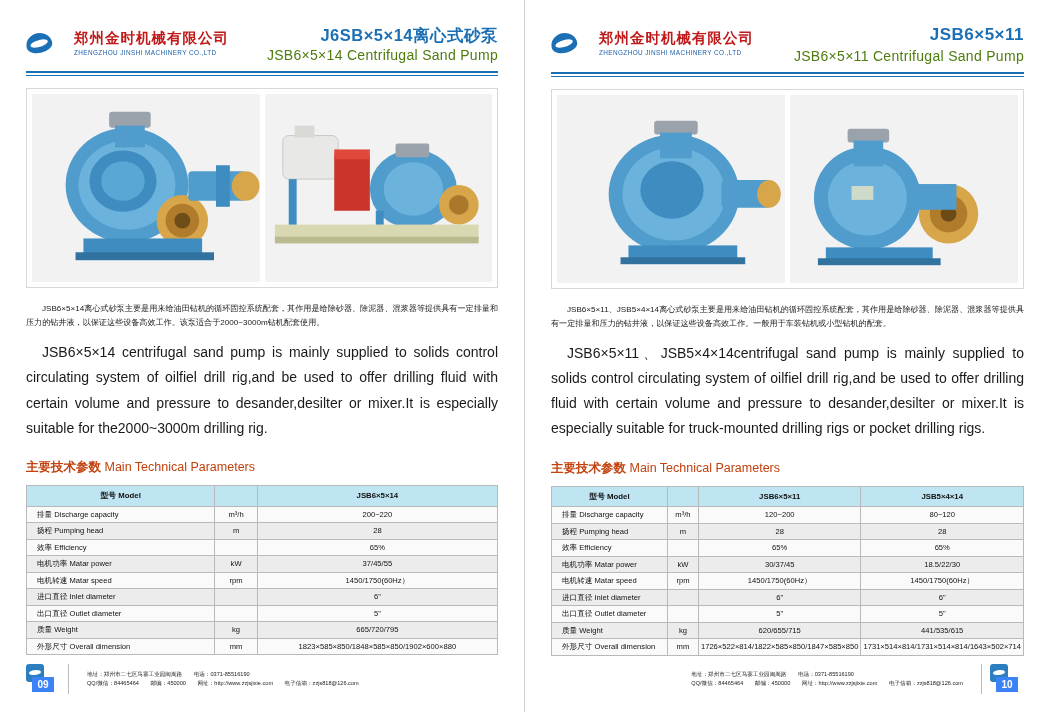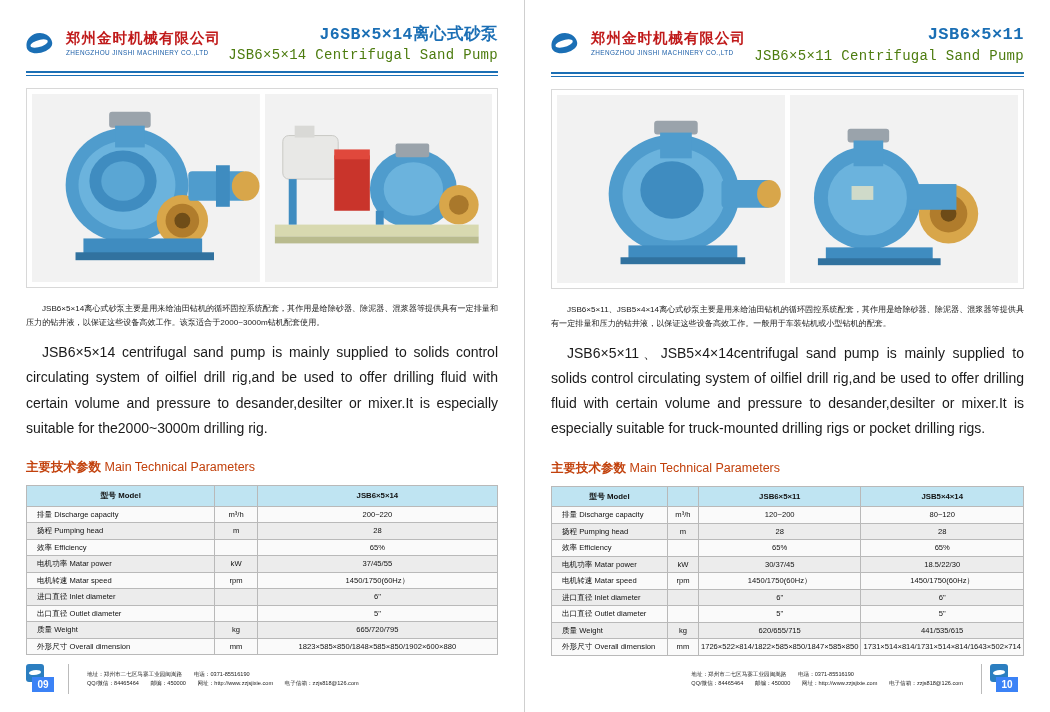--- a/index.html
+++ b/index.html
@@ -10,36 +10,36 @@
     font-family:"Liberation Sans", sans-serif;
     color:#222;
     overflow:hidden;
   }
   .spread { display:flex; width:1050px; height:712px; background:#fff; }
   .page { width:525px; height:712px; position:relative; padding:22px 26px 0 26px; }
   .page.left { border-right:1px solid #cfcfcf; }
 
   
   .header { display:flex; align-items:flex-start; justify-content:space-between; }
-  .logo-block { display:flex; align-items:center; gap:14px; padding-top:8px; }
+  .logo-block { display:flex; align-items:center; gap:22px; padding-top:8px; }
   .logo-mark { width:26px; height:26px; position:relative; flex:none; }
   .logo-mark .sw {
     position:absolute; left:0; top:3px; width:26px; height:20px;
     background:#1b6fb5;
     border-radius:50% 50% 50% 50% / 60% 60% 40% 40%;
     transform:rotate(-12deg);
   }
   .logo-mark .sw:after {
     content:""; position:absolute; left:4px; top:7px; width:18px; height:7px;
     background:#fff; border-radius:60% 40% 60% 40%;
   }
   .logo-cn { font-size:14.5px; color:#c01a1a; font-weight:bold; letter-spacing:1px; line-height:1.15; white-space:nowrap; }
   .logo-en { font-size:6.4px; color:#1b5ea8; letter-spacing:.4px; white-space:nowrap; margin-top:2px; }
 
-  .title-block { text-align:right; padding-top:2px;font-family:Liberation Mono, monospace; }
+  .title-block { text-align:right; padding-top:2px; }
   .title-cn { color:#1b6fb5; font-size:16.5px; font-weight:bold; letter-spacing:.5px; line-height:1.35; white-space:nowrap; }
   .title-cn.big { font-size:17px; }
   .title-en { color:#4d7c0f; font-size:14px; letter-spacing:.3px; line-height:1.4; white-space:nowrap; }
   .hrule { height:2px; background:#1b6fb5; margin-top:5px; }
   .hrule.thin { height:1px; background:#1b6fb5; margin-top:2px; }
 
   
   .photo-panel {
     margin-top:12px; height:200px; border:1px solid #d8d8d8; background:#fff;
     display:flex; align-items:stretch; padding:5px; gap:5px;

